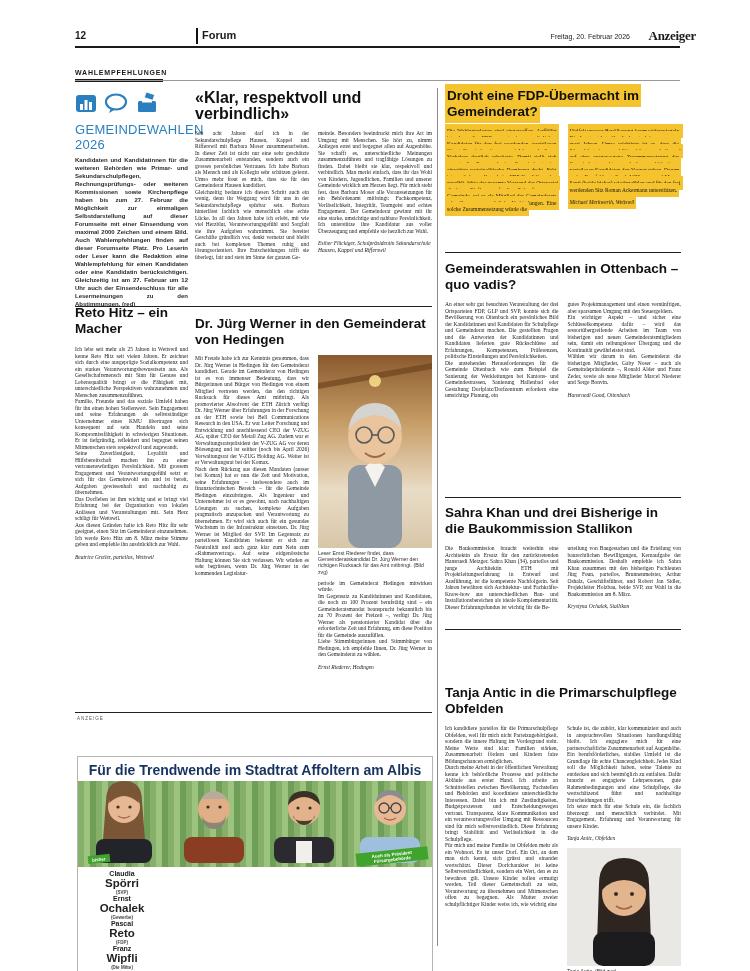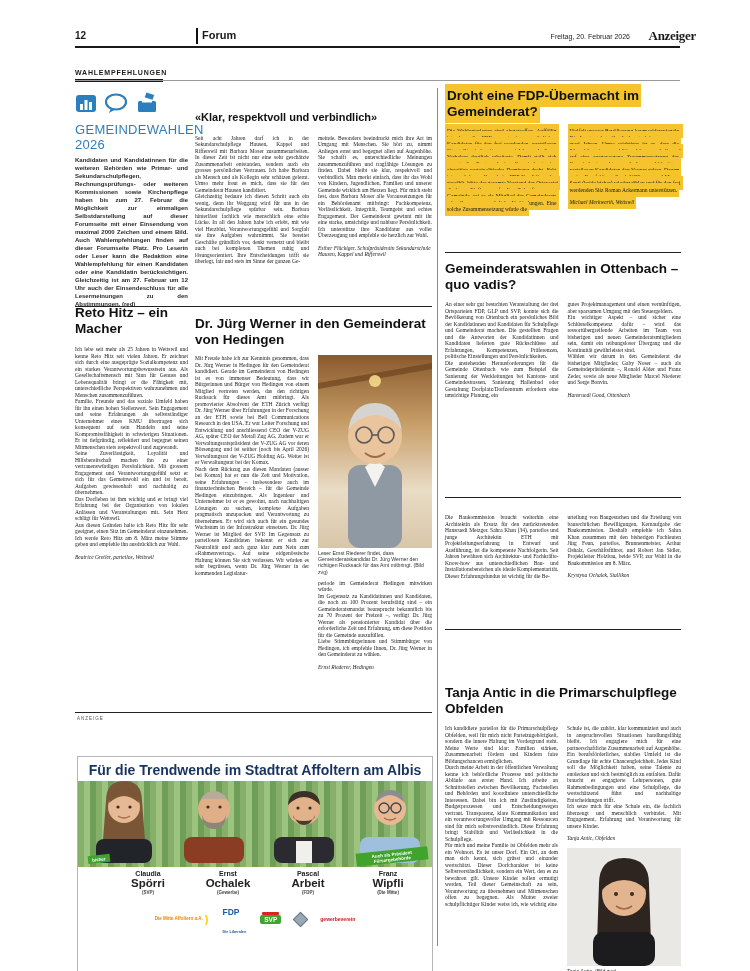--- a/index.html
+++ b/index.html
@@ -14,41 +14,41 @@
   .rule{background:#1a1a1a;}
   .rule-gray{background:#999;}
   
   .kicker{font-size:7px;font-weight:bold;letter-spacing:0.8px;}
   
   .ibox-icons{display:flex;gap:7px;align-items:center;}
   .ibox-title{color:#2b7fbe;font-weight:normal;font-size:13px;letter-spacing:0.3px;margin-top:4px;}
   .ibox-text{font-size:6px;line-height:8px;font-weight:bold;color:#2b2b2b;text-align:justify;margin-top:4px;white-space:pre-line;}
   
   h2{margin:0;font-size:13.5px;line-height:15.5px;font-weight:bold;color:#111;font-family:"Liberation Sans",sans-serif;}
-  h2.big{font-size:11px;margin-top:20px;}
+  h2.big{font-size:16px;}
   .cols{display:flex;gap:9px;}
   .colw{width:114px;}
   .coltext{margin:0;font-family:"Liberation Serif",serif;font-size:5.5px;line-height:6.5px;text-align:justify;white-space:pre-line;-webkit-hyphens:auto;hyphens:auto;}
   .sig{margin:6px 0 0 0;font-family:"Liberation Serif",serif;font-style:italic;font-size:5.5px;line-height:6.5px;}
   .caption{margin:2px 0 5px 0;font-size:5.2px;line-height:6.2px;color:#333;font-family:"Liberation Sans",sans-serif;}
   
   .hl{background:#f4c32d;box-decoration-break:clone;-webkit-box-decoration-break:clone;padding:0.5px 1px;}
   .hl-title .hl{padding:4px 2px;}
   
   .photo{position:relative;overflow:hidden;background:#ddd;}
   
   .anz-label{font-size:4.5px;color:#555;letter-spacing:1px;}
   .ad{position:absolute;border:1px solid #b5b5b5;background:#fff;box-sizing:border-box;}
   .ad-headline{color:#17335f;font-weight:bold;font-size:14px;text-align:center;padding:5px 2px 3px 2px;}
   .ad-photos{position:relative;height:86px;background:
      repeating-linear-gradient(90deg,#86b06a 0 6px,#9cc47e 6px 12px,#6f9e59 12px 18px),
      linear-gradient(180deg,#cfe3c2,#86b06a);overflow:hidden;}
   .ad-person{position:absolute;bottom:0;}
   .badge{position:absolute;background:#3fa32c;color:#fff;font-weight:bold;font-size:4.5px;line-height:5px;padding:1.5px 4px;transform:rotate(-6deg);text-align:center;}
-  .ad-names{display:flex;justify-content:flex-end;padding:3px 4px 2px 4px;}
+  .ad-names{display:flex;justify-content:center;padding:3px 4px 2px 4px;flex-direction:column;}
   .ad-name{text-align:center;width:80px;}
   .ad-first{font-size:7px;font-weight:bold;line-height:7px;color:#222;}
   .ad-last{font-size:11.5px;font-weight:bold;line-height:12px;color:#222;}
   .ad-party{font-size:4.5px;font-weight:bold;color:#444;margin-top:1px;}
   .ad-slogan{color:#1e87c9;font-weight:bold;font-size:10.5px;line-height:13px;text-align:center;padding:4px 14px 2px 14px;}
   .ad-logos{display:flex;justify-content:center;align-items:center;gap:14px;padding:4px 0 2px 0;}
   .logo{display:flex;align-items:center;gap:2px;}
   .lg-mitte{font-size:4.5px;font-weight:bold;color:#f18700;line-height:4.8px;text-align:right;}
   .lg-paren{color:#ffcc00;font-size:11px;font-weight:bold;}
   .lg-fdp-t{font-size:8.5px;font-weight:bold;color:#1d5ca8;line-height:8px;}
@@ -193,20 +193,21 @@
 Ein wichtiger Aspekt – und sicher eine Schlüsselkompetenz dafür – wird das ressortübergreifende Arbeiten im Team von bisherigen und neuen Gemeinderatsmitgliedern sein, damit ein reibungsloser Übergang und die Kontinuität gewährleistet sind.
 Wählen wir darum in den Gemeinderat die bisherigen Mitglieder, Gaby Noser – auch als Gemeindepräsidentin –, Ronald Alder und Franz Zeder, sowie als neue Mitglieder Marcel Niederer und Serge Bonvin.</p>
         <p class="sig">Hansruedi Good, Ottenbach</p>
       </div>
     </div>
   </div>
 
   <div class="abs sep" style="left:445px;top:497px;width:236px;"></div>
 
   <div class="abs" style="left:445px;top:505px;width:236px;">
+    <h2>Sahra Khan und drei Bisherige in die Baukommission Stallikon</h2>
     <div class="cols" style="margin-top:9px;">
       <div class="colw">
           <p class="coltext">Die Baukommission braucht weiterhin eine Architektin als Ersatz für den zurücktretenden Hansruedi Metzger. Sahra Khan (34), parteilos und junge Architektin ETH mit Projektleitungserfahrung in Entwurf und Ausführung, ist die kompetente Nachfolgerin. Seit Jahren bewähren sich Architektur- und Fachkräfte-Know-how aus unterschiedlichen Bau- und Installationsbereichen als ideale Komplementarität. Dieser Erfahrungsfundus ist wichtig für die Be-</p>
         </div>
       <div class="colw">
         <p class="coltext">urteilung von Baugesuchen und die Erteilung von baurechtlichen Bewilligungen, Kernaufgabe der Baukommission. Deshalb empfehle ich Sahra Khan zusammen mit den bisherigen Fachleuten Jürg Feun, parteilos, Brunnenmeister, Arthur Oshalz, Geschäftsführer, und Robert Jan Sidler, Projektleiter Holzbau, beide SVP, zur Wahl in die Baukommission am 8. März.</p>
         <p class="sig">Krystyna Ochalek, Stallikon</p>
       </div>
     </div>
   </div>
@@ -301,21 +302,21 @@
         <div class="ad-last">Spörri</div>
         <div class="ad-party">(SVP)</div>
       </span>
       <span class="ad-name">
         <div class="ad-first">Ernst</div>
         <div class="ad-last">Ochalek</div>
         <div class="ad-party">(Gewerbe)</div>
       </span>
       <span class="ad-name">
         <div class="ad-first">Pascal</div>
-        <div class="ad-last">Arbeit</div>
+        <div class="ad-last">Reto</div>
         <div class="ad-party">(FDP)</div>
       </span>
       <span class="ad-name">
         <div class="ad-first">Franz</div>
         <div class="ad-last">Wipfli</div>
         <div class="ad-party">(Die Mitte)</div>
       </span>
     </div>
     <div class="ad-logos">
       <span class="logo">

